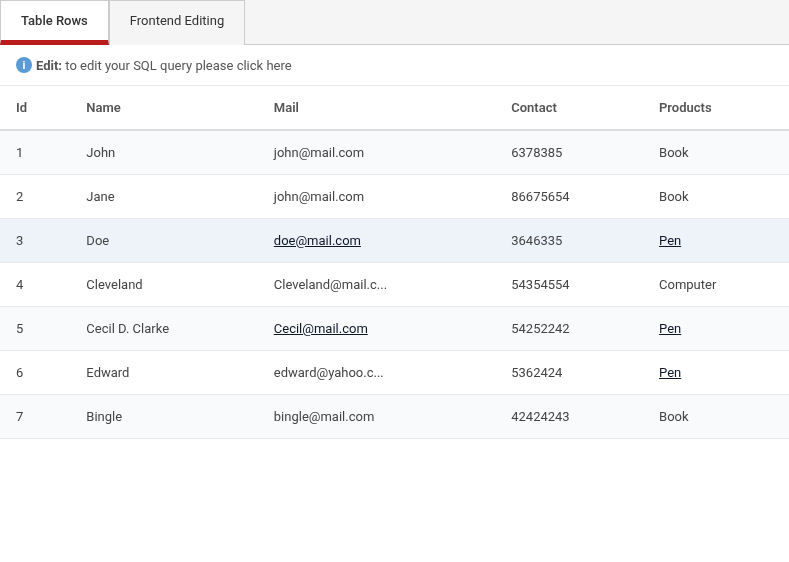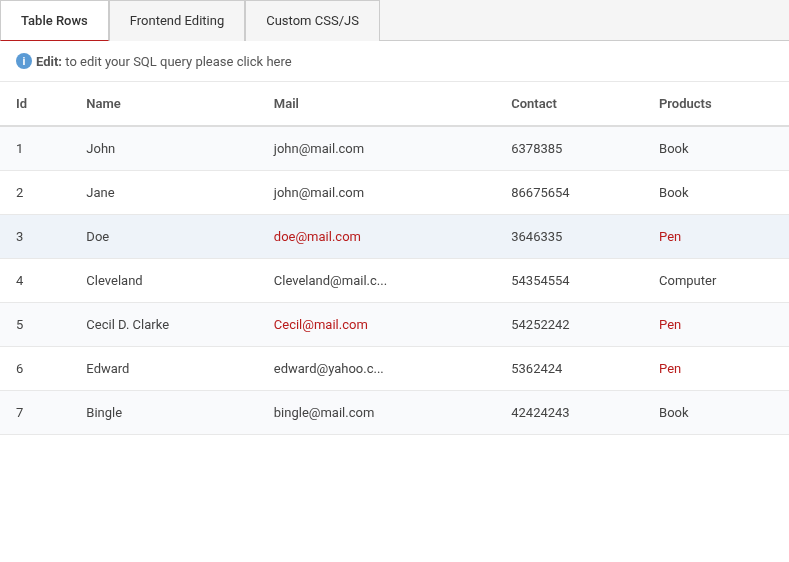--- a/index.html
+++ b/index.html
@@ -24,21 +24,21 @@
       border: 1px solid #ccc;
       border-bottom: none;
       background: #f5f5f5;
       color: #333;
       font-size: 13px;
       margin-bottom: -1px;
       white-space: nowrap;
     }
     .tab.active {
       background: #fff;
-      border-bottom: 1px solid #b91c1c;
+      border-bottom: 5px solid #b91c1c;
       font-weight: 500;
     }
 
     
     .info-bar {
       padding: 12px 16px;
       font-size: 13px;
       color: #555;
       border-bottom: 1px solid #e8e8e8;
       display: flex;
@@ -90,30 +90,30 @@
     }
     tbody td {
       padding: 14px 16px;
       font-size: 13px;
       color: #444;
     }
     tbody tr:nth-child(3) {
       background: #eef3f9;
     }
     .text-blue {
-      color: #b91c1c;
+      color: #0f172a;
+      text-decoration: underline;
     }
   </style>
 </head>
 <body>
 
 <div class="tabs">
   <div class="tab active">Table Rows</div>
   <div class="tab">Frontend Editing</div>
-  <div class="tab">Custom CSS/JS</div>
 </div>
 
 <div class="info-bar">
   <span class="info-icon">i</span>
   <span><strong>Edit:</strong>&nbsp;<span>to edit your SQL query please click here</span></span>
 </div>
 
 <div class="table-wrapper">
   <table>
     <thead>

